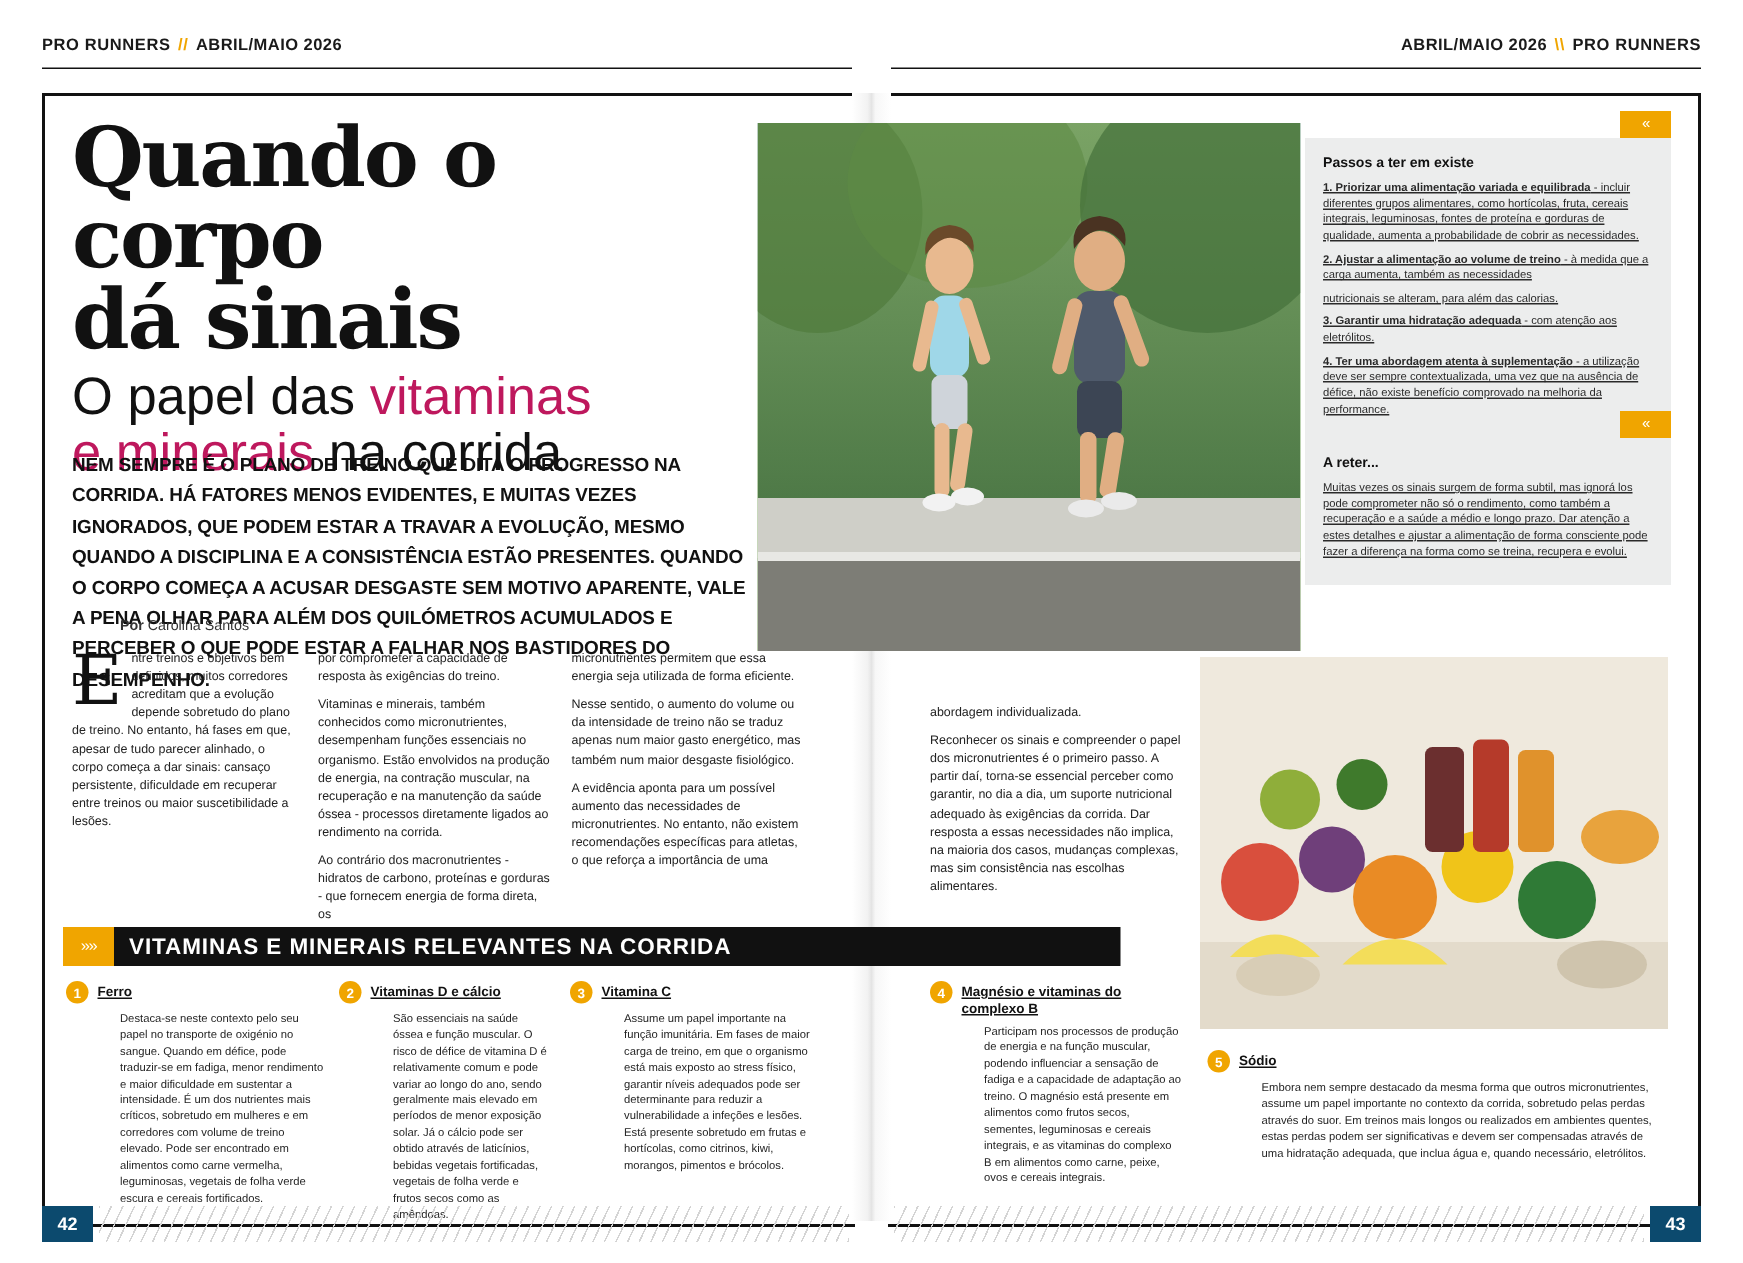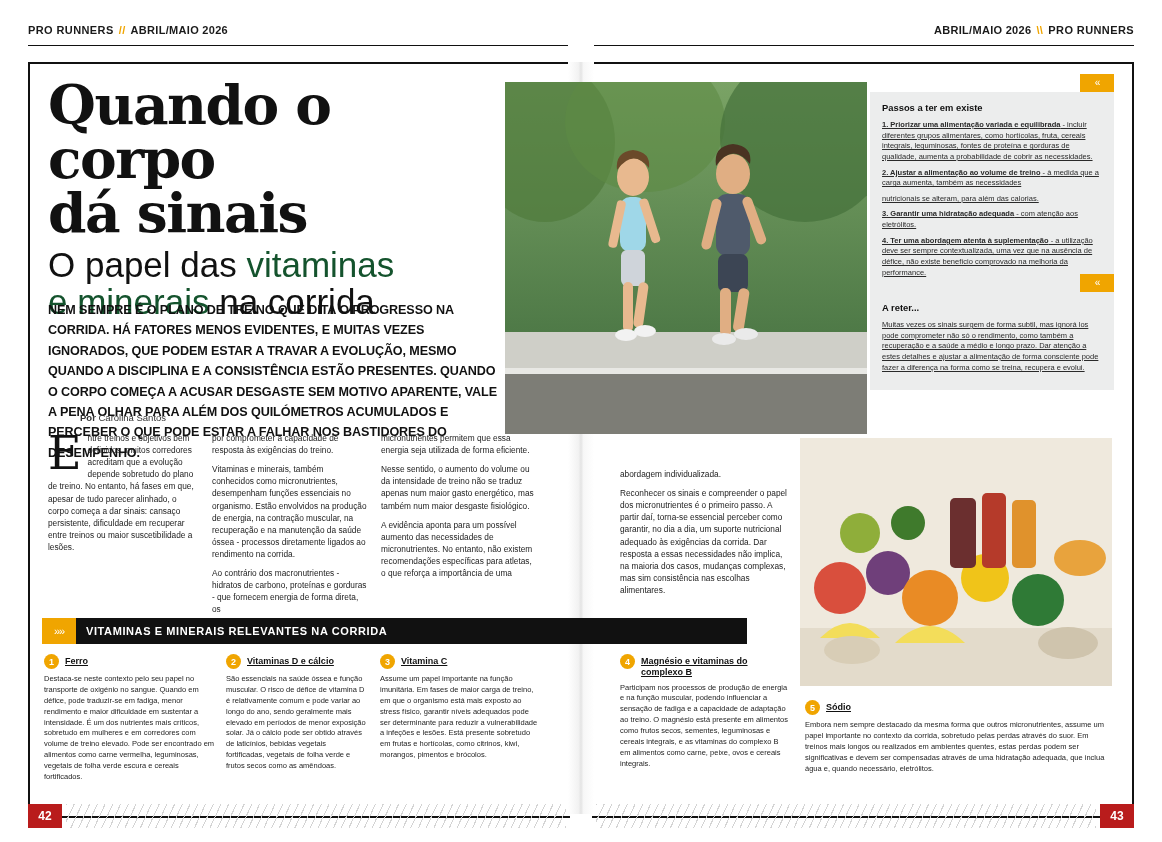--- a/index.html
+++ b/index.html
@@ -47,21 +47,21 @@
     letter-spacing:-1.5px;
     color:#111;
   }
   #headline .sub{
     font-size:35px;
     line-height:1.08;
     margin-top:6px;
     color:#111;
     font-weight:normal;
   }
-  #headline .sub .hl{color:#14532d;}
+  #headline .sub .hl{color:#be185d;}
 
   
   #standfirst{
     position:absolute;left:48px;top:300px;width:458px;
     font-size:12.6px;line-height:1.62;
     font-weight:bold;
     letter-spacing:-.1px;
     text-transform:uppercase;
     color:#111;
     font-stretch:condensed;
@@ -129,43 +129,43 @@
   #banner{
     position:absolute;left:42px;top:618px;width:705px;height:26px;
     background:#111;display:flex;align-items:center;
   }
   #banner .chev{
     width:34px;height:26px;background:#f0a500;color:#fff;
     font-size:11px;display:flex;align-items:center;justify-content:center;
     letter-spacing:-1px;
   }
   #banner .btxt{
-    color:#fff;font-size:11px;font-weight:bold;letter-spacing:.6px;
+    color:#fff;font-size:15px;font-weight:bold;letter-spacing:.6px;
     margin-left:10px;text-transform:uppercase;
   }
 
   
   .numitem{position:absolute;}
   .numitem .head{display:flex;align-items:flex-start;margin-bottom:5px;}
   .numitem .circle{
     width:15px;height:15px;border-radius:50%;background:#f0a500;color:#fff;
     font-size:9px;font-weight:bold;display:flex;align-items:center;
     justify-content:center;margin-right:6px;flex:0 0 auto;
   }
   .numitem .title{font-size:9px;font-weight:bold;color:#111;line-height:1.2;padding-top:2px;text-decoration:underline;}
-  .numitem .txt{font-size:7.5px;line-height:1.45;color:#242424;}
+  .numitem .txt{font-size:7.5px;line-height:1.45;color:#242424;margin-left:36px;}
   #item1{left:44px;top:654px;width:172px;}
   #item2{left:226px;top:654px;width:140px;}
   #item3{left:380px;top:654px;width:160px;}
   #item4{left:620px;top:654px;width:168px;}
   #item5{left:805px;top:700px;width:300px;}
 
   
   .folio{
-    position:absolute;bottom:14px;width:34px;height:24px;background:#b91c1c;
+    position:absolute;bottom:14px;width:34px;height:24px;background:#0c4a6e;
     color:#fff;font-size:12px;font-weight:bold;display:flex;
     align-items:center;justify-content:center;
   }
   #folio-left{left:28px;}
   #folio-right{right:28px;}
   .hatch{
     position:absolute;bottom:14px;height:24px;
     background:repeating-linear-gradient(115deg,#d4d4d4 0 1px,transparent 1px 7px);
   }
   #hatch-left{left:66px;width:500px;}

